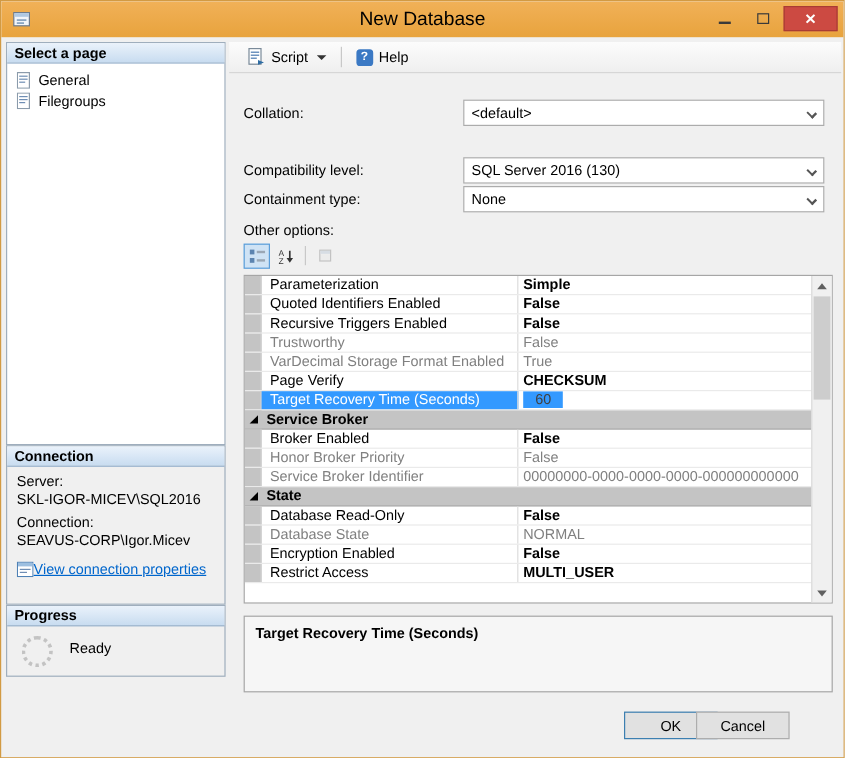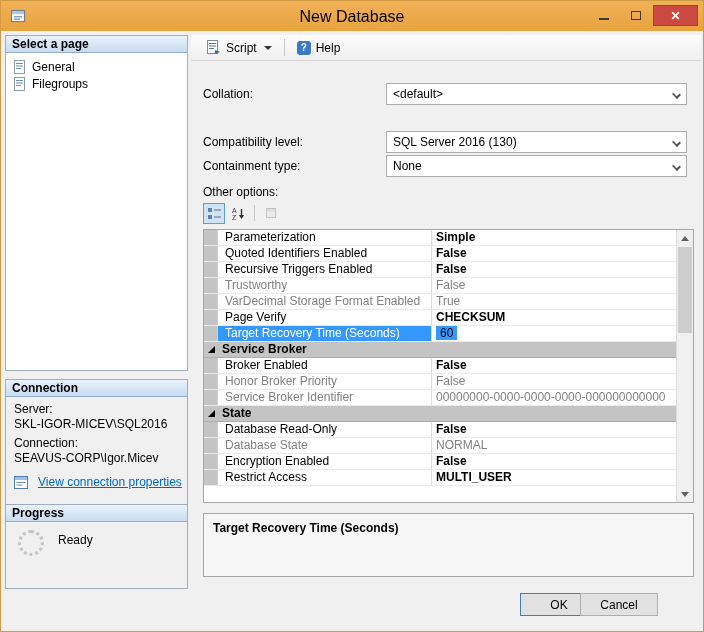--- a/index.html
+++ b/index.html
@@ -17,29 +17,29 @@
   .caption { position:absolute; right:5px; top:4px; display:flex; gap:3px; align-items:flex-start; }
   .cap-btn { width:29px; height:21px; display:flex; align-items:center; justify-content:center; }
   .glyph-min { width:10px; height:3px; border-bottom:2px solid #3A3A3A; margin-top:6px; }
   .glyph-max { width:10px; height:9px; border:1px solid #3A3A3A; }
   .cap-btn.close { width:45px; background:var(--close-red,#CC4A42); border:1px solid #A93C34;
                    color:#fff; font-size:12px; font-weight:bold; }
 
   
   .panel { position:absolute; left:4px; width:183px; border:1px solid #9FAEBD; background:#F0F0F0; }
   .panel-pages { top:34px; height:336px; background:#fff; }
-  .panel-conn  { top:370px; height:133px;margin-top:8px; }
-  .panel-prog  { top:503px; height:85px; }
+  .panel-conn  { top:370px; height:133px; }
+  .panel-prog  { top:503px; height:60px; }
   .panel-header { height:17px; background:linear-gradient(var(--header-top,#EAF2FB), var(--header-bottom,#C8DCF0));
                   border-bottom:1px solid #93AECB; font-weight:bold; padding:1px 0 0 6px; }
   .tree { padding-top:5px; }
   .tree-item { display:flex; align-items:center; gap:5px; height:17px; padding-left:8px; }
   .conn-label { margin:5px 0 0 8px; }
   .conn-value { margin:1px 0 0 8px; white-space:nowrap; }
-  .link-row { display:flex; align-items:center; gap:10px; margin:10px 0 0 8px; }
+  .link-row { display:flex; align-items:center; gap:0; margin:10px 0 0 8px; }
   .link { color:var(--link,#0066CC); text-decoration:underline; cursor:pointer; }
   .prog-body { position:relative; height:66px; }
   .spinner { position:absolute; left:12px; top:8px; width:26px; height:26px;
              border:3px dotted #C3C3C3; border-radius:50%; }
   .prog-status { position:absolute; left:52px; top:11px; }
 
   
   .main { position:absolute; left:190px; top:30px; width:510px; height:600px; }
   .toolbar { position:absolute; top:4px; left:0; right:0; height:26px;
              background:linear-gradient(#FCFCFC,#EFEFEF); border-bottom:1px solid #D6D6D6;
@@ -77,21 +77,21 @@
              white-space:nowrap; overflow:hidden; }
   .pg-value { flex:1; padding-left:4px; font-weight:bold; white-space:nowrap; overflow:hidden; }
   .pg-row.disabled .pg-name, .pg-row.disabled .pg-value { color:#808080; font-weight:normal; }
   .pg-row.category { background:var(--cat-gray,#C4C4C4); font-weight:bold; border-bottom:1px solid #ADADAD; }
   .pg-row.category .pg-margin { border-right:none; }
   .pg-cat-name { flex:1; padding-left:4px; }
   .cat-glyph { display:inline-block; width:0; height:0; border-bottom:7px solid #000;
                border-left:7px solid transparent; margin:4px 0 0 4px; }
   .pg-row.selected .pg-name { background:var(--selection,#3399FF); color:#fff; }
   .pg-row.selected .pg-value { font-weight:normal; }
-  .sel-text { background:var(--selection,#3399FF); color:#000000; padding:0 4px; }
+  .sel-text { background:var(--selection,#3399FF); color:#404040; padding:0 10px; }
 
   .vscroll { position:absolute; right:0; top:0; width:17px; height:272px; background:#F0F0F0;
              border-left:1px solid #DADADA; }
   .vs-btn { position:absolute; left:0; width:16px; height:16px; display:flex; align-items:center; justify-content:center; }
   .vs-up { top:0; } .vs-down { bottom:0; }
   .tri-up { width:0; height:0; border-left:4px solid transparent; border-right:4px solid transparent; border-bottom:5px solid #606060; }
   .tri-down { width:0; height:0; border-left:4px solid transparent; border-right:4px solid transparent; border-top:5px solid #606060; }
   .vs-thumb { position:absolute; left:1px; top:17px; width:14px; height:86px; background:#CDCDCD; }
 
   .descpane { position:absolute; left:12px; top:482px; width:491px; height:64px;

